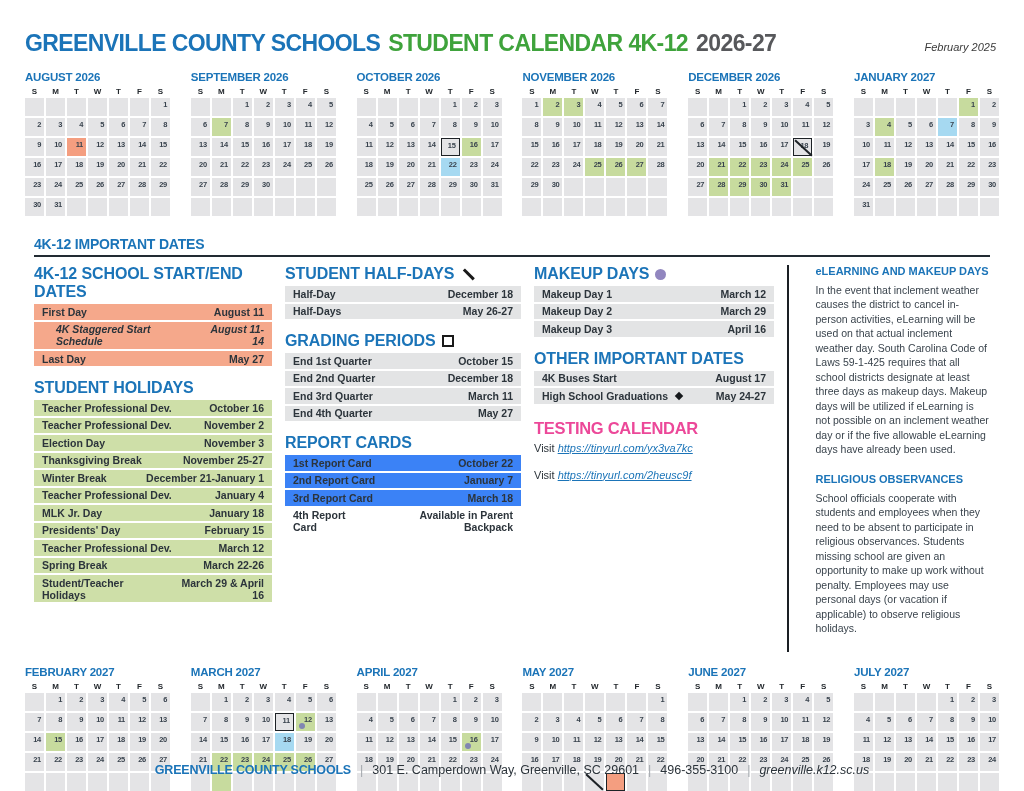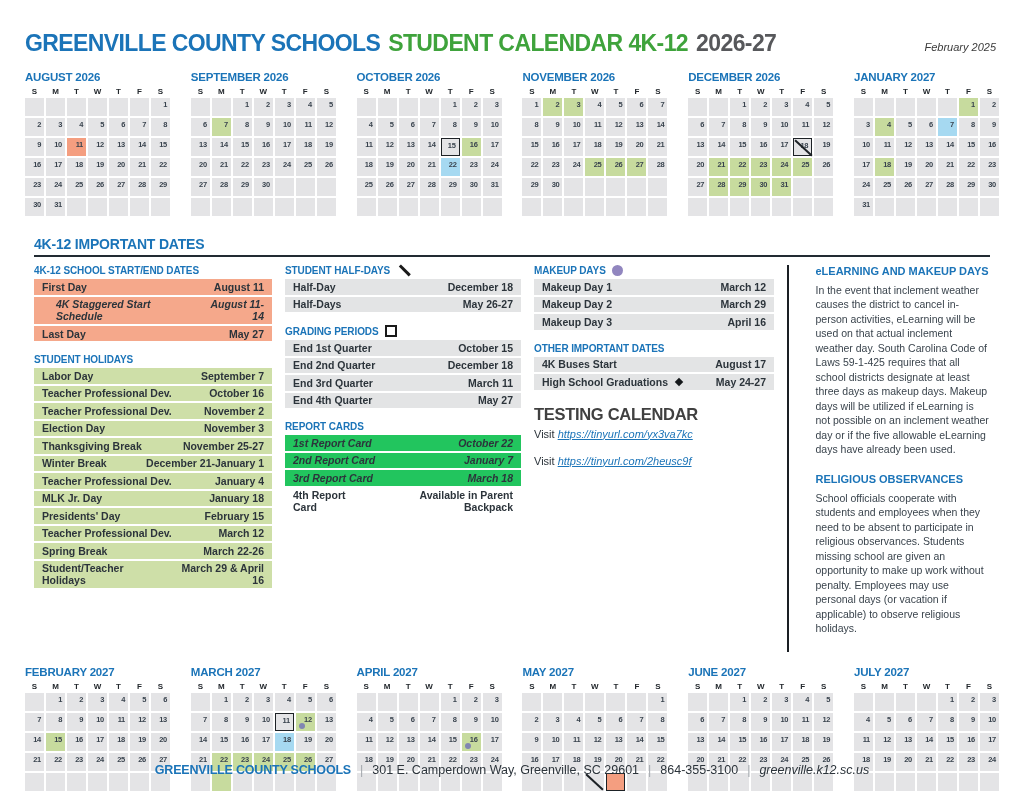--- a/index.html
+++ b/index.html
@@ -35,37 +35,37 @@
   .important{margin:20px 34px 0 34px;}
   .imp-title{font-size:14px;font-weight:800;color:#1b74b8;letter-spacing:-0.2px;margin:0 0 3px 0;}
   .imp-rule{height:2px;background:#222b33;margin-bottom:8px;}
   .cols{display:flex;gap:13px;align-items:flex-start;}
   .col1{width:238px;flex:none;}
   .col2{width:236px;flex:none;}
   .col3{width:240px;flex:none;}
   .vdiv{width:1.5px;background:#1a1f24;flex:none;align-self:stretch;}
   .col4{flex:1;}
   .sec{margin-bottom:13px;}
-  .sec h3{font-size:10px;font-weight:800;color:#1b74b8;letter-spacing:-0.1px;margin:0 0 3px 0;display:flex;align-items:center;gap:6px;}
+  .sec h3{font-size:16px;font-weight:800;color:#1b74b8;letter-spacing:-0.1px;margin:0 0 3px 0;display:flex;align-items:center;gap:6px;}
   .ic-slash{display:inline-block;width:14px;height:2.5px;background:#1a1a1a;transform:rotate(45deg);margin-left:2px;}
   .ic-square{display:inline-block;width:8px;height:8px;border:2px solid #1a1a1a;}
   .ic-circle{display:inline-block;width:11px;height:11px;border-radius:50%;background:#9186bf;}
   .row{display:flex;justify-content:space-between;align-items:center;font-size:10.5px;color:#2c343b;padding:1.5px 8px;margin-bottom:2px;min-height:12.5px;}
   .row.gray{background:#e3e4e5;}
   .row.orange{background:#f5a88b;align-items:flex-end;}
   .row.green{background:#cedfa8;}
-  .row.blue{background:#22c55e;font-style:italic;}
+  .row.blue{background:#3b82f6;}
   .row.plain{background:transparent;}
   .row .lab{font-weight:600;display:flex;align-items:center;gap:5px;}
   .row .val{font-weight:600;text-align:right;}
   .row.it .lab,.row.it .val{font-style:italic;}
   .row.it .lab{padding-left:14px;}
   .dia-inline{display:inline-block;width:6px;height:6px;background:#15181b;transform:rotate(45deg);margin-left:3px;}
   .bigblock{margin:15px 0 0 0;}
-  .bigblock h2{font-size:16.5px;font-weight:800;color:#404040;letter-spacing:-0.3px;margin:0 0 4px 0;}
+  .bigblock h2{font-size:16.5px;font-weight:800;color:#ec4899;letter-spacing:-0.3px;margin:0 0 4px 0;}
   .bigblock p{margin:0;font-size:11px;color:#2c343b;}
   .bigblock a{color:#1b74b8;font-style:italic;text-decoration:underline;}
   .col4 h3{font-size:11px;font-weight:800;color:#1b74b8;margin:0 0 6px 0;}
   .col4 p{font-size:10.5px;line-height:1.38;color:#3a444d;margin:0 0 16px 0;}
   .col4 .sec4{margin-left:14px;}
 
   
   .ftr{position:absolute;left:0;right:0;bottom:14px;display:flex;justify-content:center;align-items:center;gap:9px;font-size:12.5px;color:#2c343b;}
   .ftr .brand{color:#1b74b8;font-weight:800;letter-spacing:-0.2px;}
   .ftr .sep{color:#a3a8ad;font-weight:300;}
@@ -813,24 +813,20 @@
             <div class="row orange">
               <span class="lab">Last Day</span>
               <span class="val">May 27</span>
             </div>
           </div>
           <div class="sec">
             <h3>
               <span>STUDENT HOLIDAYS</span>
             </h3>
             <div class="row green">
-              <span class="lab">Labor Day</span>
-              <span class="val">September 7</span>
-            </div>
-            <div class="row green">
               <span class="lab">Teacher Professional Dev.</span>
               <span class="val">October 16</span>
             </div>
             <div class="row green">
               <span class="lab">Teacher Professional Dev.</span>
               <span class="val">November 2</span>
             </div>
             <div class="row green">
               <span class="lab">Election Day</span>
               <span class="val">November 3</span>
@@ -1581,18 +1577,18 @@
           <div class="cell"></div>
         </div>
       </div>
     </div>
 
   <div class="ftr">
     <span class="brand">GREENVILLE COUNTY SCHOOLS</span>
     <span class="sep">|</span>
     <span>301 E. Camperdown Way, Greenville, SC 29601</span>
     <span class="sep">|</span>
-    <span>864-355-3100</span>
+    <span>496-355-3100</span>
     <span class="sep">|</span>
     <span class="site">greenville.k12.sc.us</span>
   </div>
 
 </div>
 
 </body></html>

